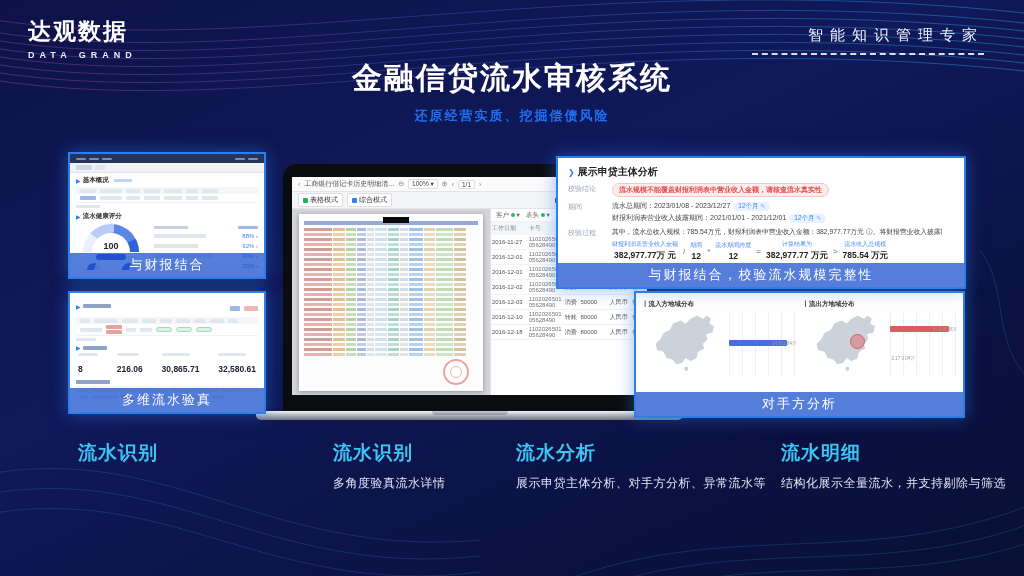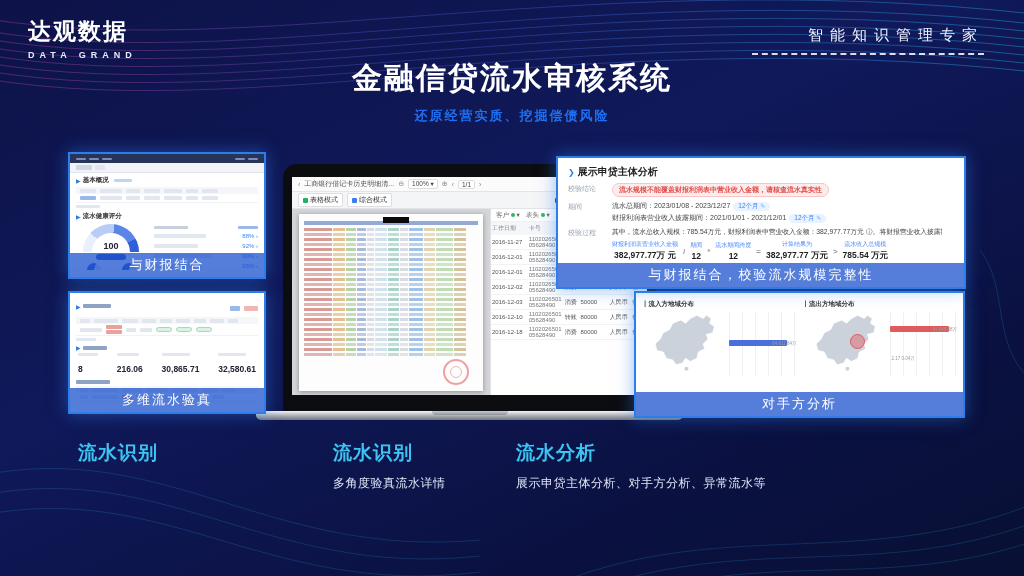--- a/index.html
+++ b/index.html
@@ -905,14 +905,18 @@
     <div class="feat-title">流水识别</div>
   </div>
   <div class="abs" style="left:333px;top:440px;width:175px;">
     <div class="feat-title">流水识别</div>
     <div class="feat-desc">多角度验真流水详情</div>
   </div>
   <div class="abs" style="left:516px;top:440px;width:260px;">
     <div class="feat-title">流水分析</div>
     <div class="feat-desc">展示申贷主体分析、对手方分析、异常流水等</div>
   </div>
+  <div class="abs" style="left:781px;top:440px;width:230px;">
+    <div class="feat-title">流水明细</div>
+    <div class="feat-desc">结构化展示全量流水，并支持剔除与筛选</div>
+  </div>
 
 </div>
 
 </body></html>

